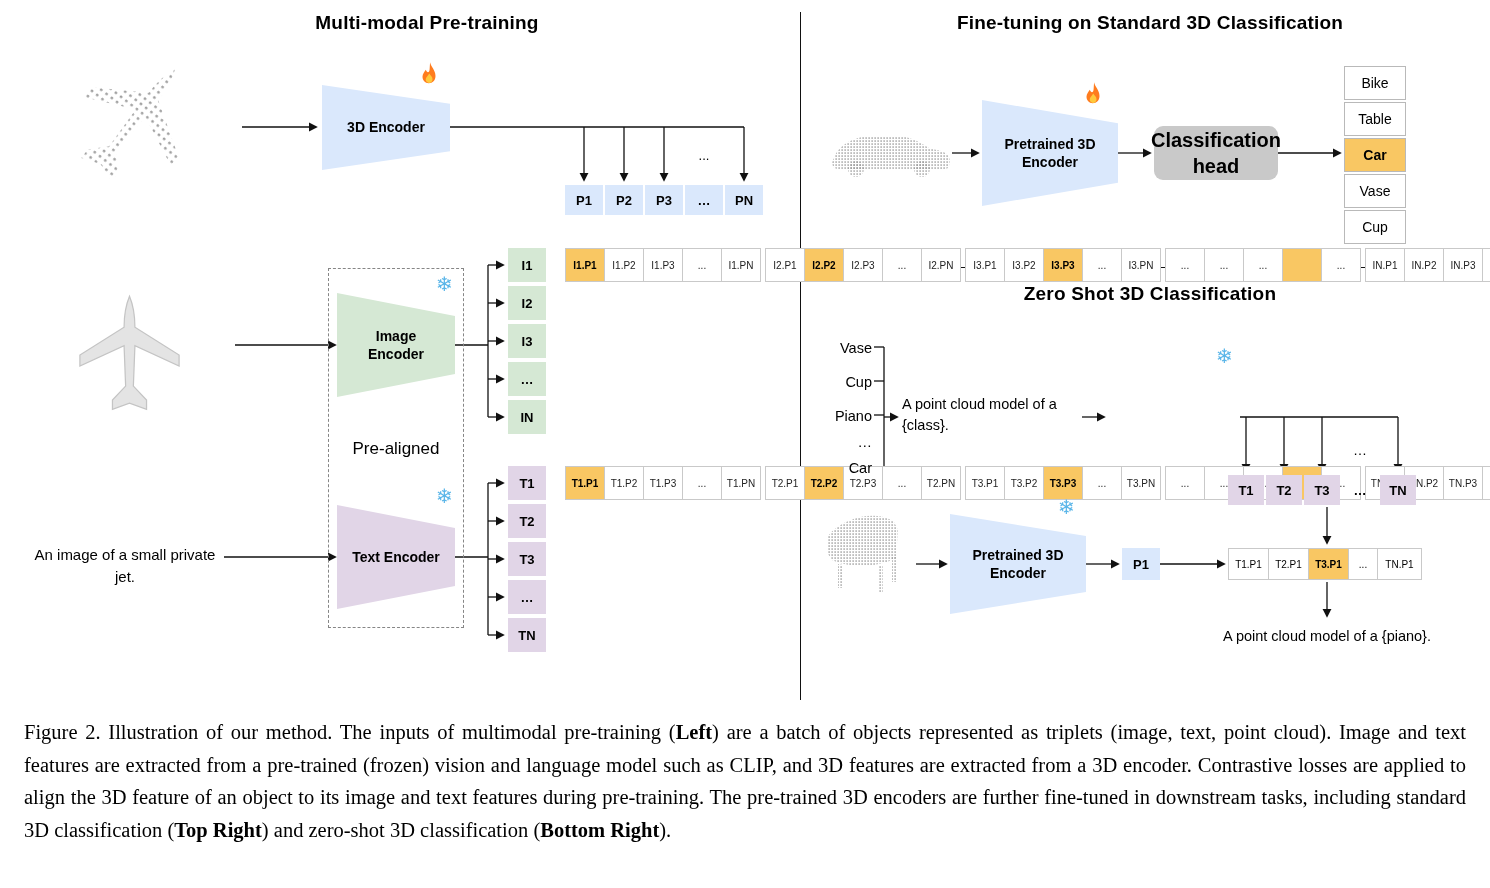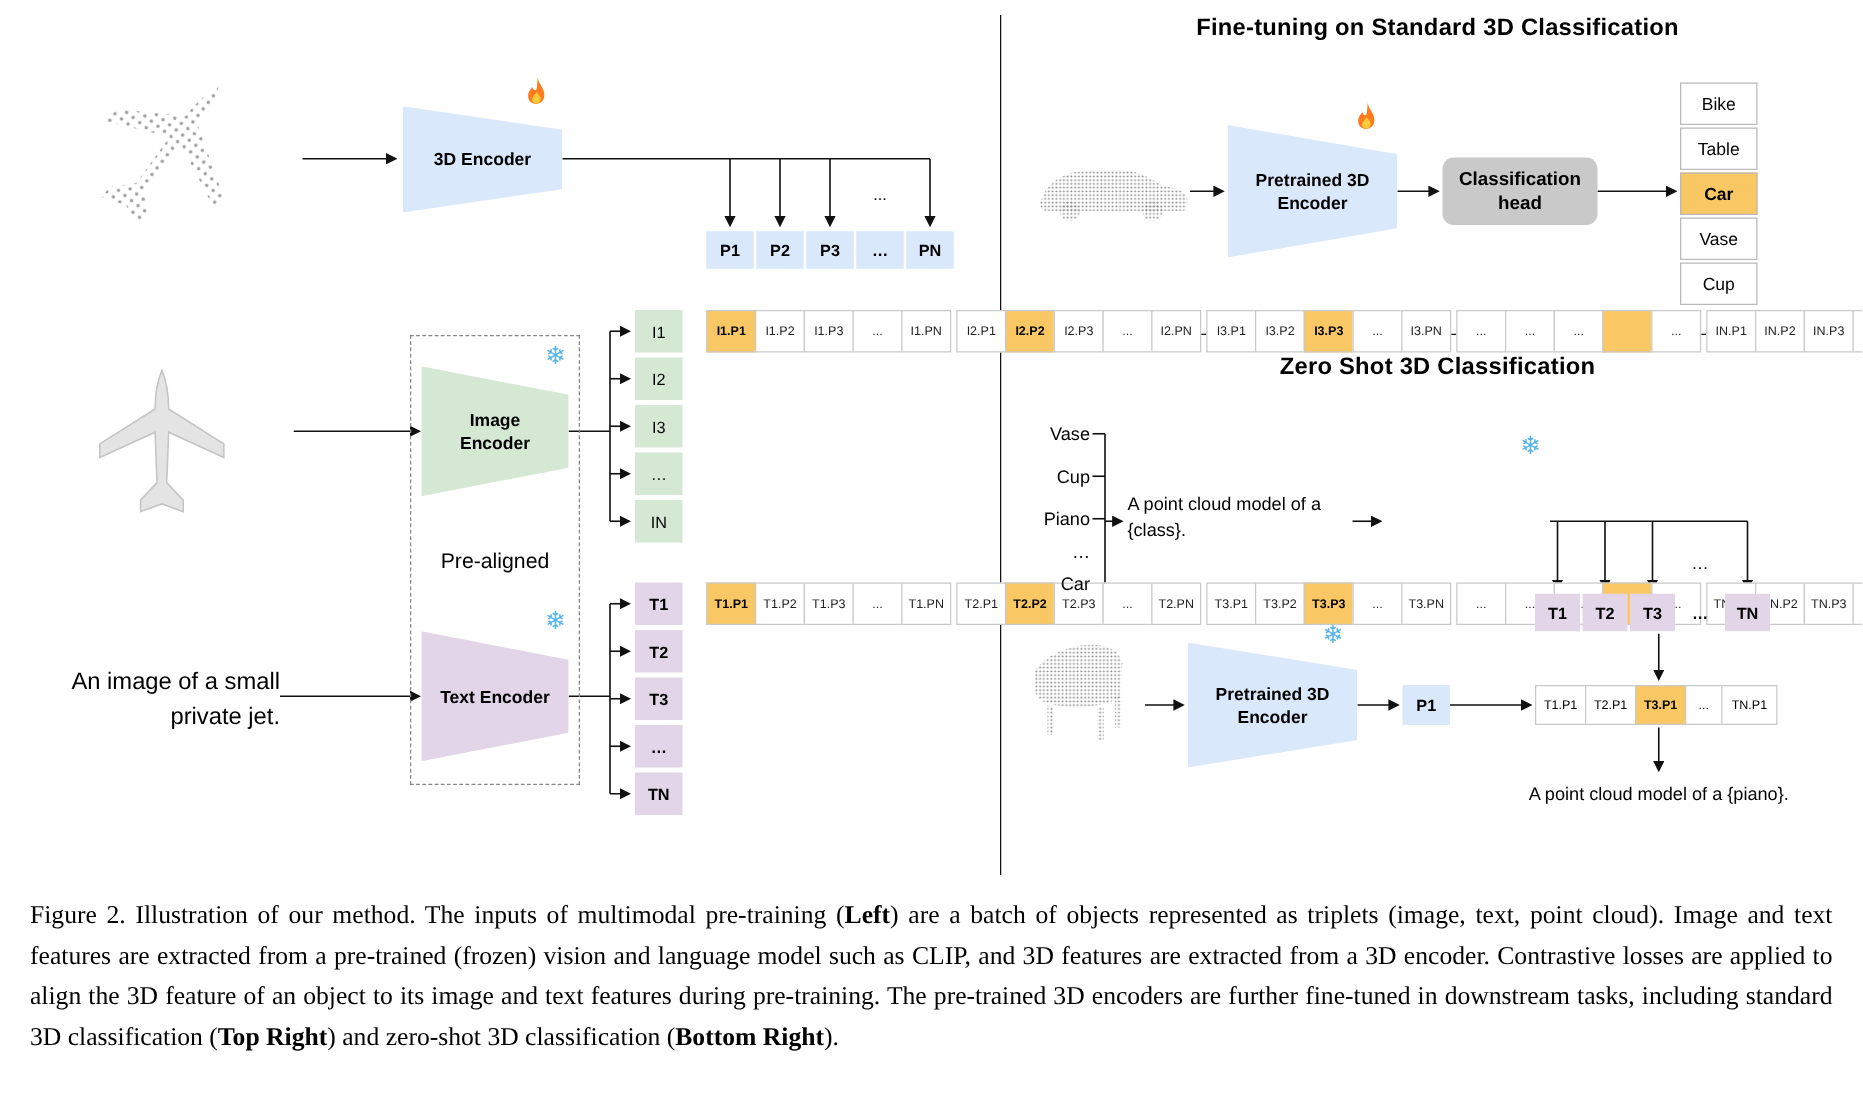--- a/index.html
+++ b/index.html
@@ -12,42 +12,42 @@
         text-align:center;font-weight:bold;font-size:14px;line-height:1.3;padding:0 10px}
   .snow{font-size:20px;color:#57b4e8;font-family:"DejaVu Sans",sans-serif;line-height:1}
   .vline{width:1px;background:#111}
   .hline{height:1px;background:#111}
   .dashed{border:1.6px dashed #868686}
   .lbl{font-size:14.5px;line-height:1.45}
   .cellrow{display:flex;gap:2px}
   .cellcol{display:flex;flex-direction:column;gap:4px}
   .cell{display:flex;align-items:center;justify-content:center}
   .p-row .cell{width:38px;height:30px;background:#dae8fc;font-weight:bold;font-size:13px}
-  .i-col .cell{width:38px;height:34px;background:#d5e8d4;font-weight:normal;font-size:13px}
+  .i-col .cell{width:38px;height:34px;background:#d5e8d4;font-weight:bold;font-size:13px}
   .t-col .cell{width:38px;height:34px;background:#e1d5e7;font-weight:bold;font-size:13px}
   .matrix{display:flex;flex-direction:row;gap:4px}
   .mrow{display:flex}
   .mcell{width:40px;height:34px;margin-left:-1px;border:1px solid #c9c9c9;background:#fff;
          display:flex;align-items:center;justify-content:center;font-size:10px;color:#222}
   .mrow .mcell:first-child{margin-left:0}
   .mcell.hl{background:#f9c763;font-weight:bold;color:#000}
   .class-list{gap:2px}
   .class-list .cell{width:62px;height:34px;background:#fff;border:1px solid #b9b9b9;font-size:14px}
   .class-list .cell.hl{background:#f9c763;font-weight:bold}
   .zs-t-row .cell{width:36px;height:30px;background:#e1d5e7;font-weight:bold;font-size:13px}
   .zs-t-row .cell:nth-child(4){background:transparent}
   .result-row{display:flex}
   .result-row .cell{width:41px;height:32px;margin-left:-1px;border:1px solid #c9c9c9;background:#fff;font-size:10px}
   .result-row .cell:first-child{margin-left:0}
   .result-row .cell:nth-child(4){width:30px}
   .result-row .cell:nth-child(5){width:45px}
   .result-row .cell.hl{background:#f9c763;font-weight:bold}
   .p1-cell{width:38px;height:32px;background:#dae8fc;font-weight:bold;font-size:13px}
   .headbox{background:#c9c9c9;border-radius:9px;display:flex;align-items:center;justify-content:center;
-           text-align:center;font-weight:bold;font-size:15px;line-height:1.3;padding:4px 8px}
+           text-align:center;font-weight:bold;font-size:20px;line-height:1.3;padding:4px 8px}
   .caption{font-family:"Liberation Serif","DejaVu Serif",serif;font-size:20.5px;line-height:32.5px;text-align:justify}
   .caption b{font-weight:bold}
   svg text{font-family:"Liberation Sans","DejaVu Sans",sans-serif}
 </style>
 </head>
 <body>
 
 <div class="figure">
 
   <svg class="abs" style="left:0;top:0" width="1490" height="710">
@@ -135,37 +135,38 @@
       <path fill="url(#pcdense)" d="M12 30 C28 10 62 4 78 16 L82 24 L80 52 C62 62 32 62 16 54 L12 48 Z"></path>
       <path fill="url(#pcdense)" d="M22 58 L22 82 L27 82 L27 59 Z"></path>
       <path fill="url(#pcdense)" d="M62 60 L62 86 L67 86 L67 60 Z"></path>
       <path fill="url(#pcdense)" d="M76 50 L76 76 L81 76 L81 50 Z"></path>
     </g>
   </svg>
 
   <div class="abs vline" style="left:800px;top:12px;height:688px"></div>
   <div class="abs hline" style="left:820px;top:267px;width:648px"></div>
 
+  <div class="abs ttl" style="left:227px;top:12px;width:400px">Multi-modal Pre-training</div>
 
   <div class="abs trap" style="left:322px;top:85px;width:128px;height:85px;background:#dae8fc">3D Encoder</div>
   <svg class="abs" style="left:416px;top:60px" width="26" height="26" viewBox="0 0 22 20">
     <path d="M12 1 C12.5 5 16.5 7.5 16.5 12.5 C16.5 16.1 14 18.6 10.8 18.6 C7.6 18.6 5.5 16.2 5.5 13.2 C5.5 10.5 7.2 9 8.3 7.2 C8.9 9 10 9.8 10.9 9 C11.8 8.2 11.5 4.5 12 1 Z" fill="#ff7c1e"></path>
     <path d="M11.2 10.5 C12.3 12.3 14 13.2 14 15.3 C14 17.2 12.6 18.4 11 18.4 C9.4 18.4 8.2 17.2 8.2 15.6 C8.2 13.8 10 12.6 11.2 10.5 Z" fill="#ffc93c"></path>
   </svg>
 
   <div class="abs dashed" style="left:328px;top:268px;width:136px;height:360px"></div>
   <div class="abs trap" style="left:337px;top:293px;width:118px;height:104px;background:#d5e8d4">Image Encoder</div>
   <span class="abs snow" style="left:436px;top:274px">❄</span>
 
   <div class="abs lbl" style="left:330px;top:437px;width:132px;text-align:center;font-size:17px">Pre-aligned</div>
 
   <div class="abs trap" style="left:337px;top:505px;width:118px;height:104px;background:#e1d5e7">Text Encoder</div>
   <span class="abs snow" style="left:436px;top:486px">❄</span>
 
-  <div class="abs lbl" style="left:26px;top:532px;width:198px;text-align:right;font-size:19px">An image of a small private jet.</div>
+  <div class="abs lbl" style="left:26px;top:544px;width:198px;text-align:center;font-size:15px">An image of a small private jet.</div>
 
   <div class="abs cellrow p-row" style="left:565px;top:185px">
       <div class="cell">P1</div>
       <div class="cell">P2</div>
       <div class="cell">P3</div>
       <div class="cell">…</div>
       <div class="cell">PN</div>
     </div>
 
   <div class="abs cellcol i-col" style="left:508px;top:248px">

